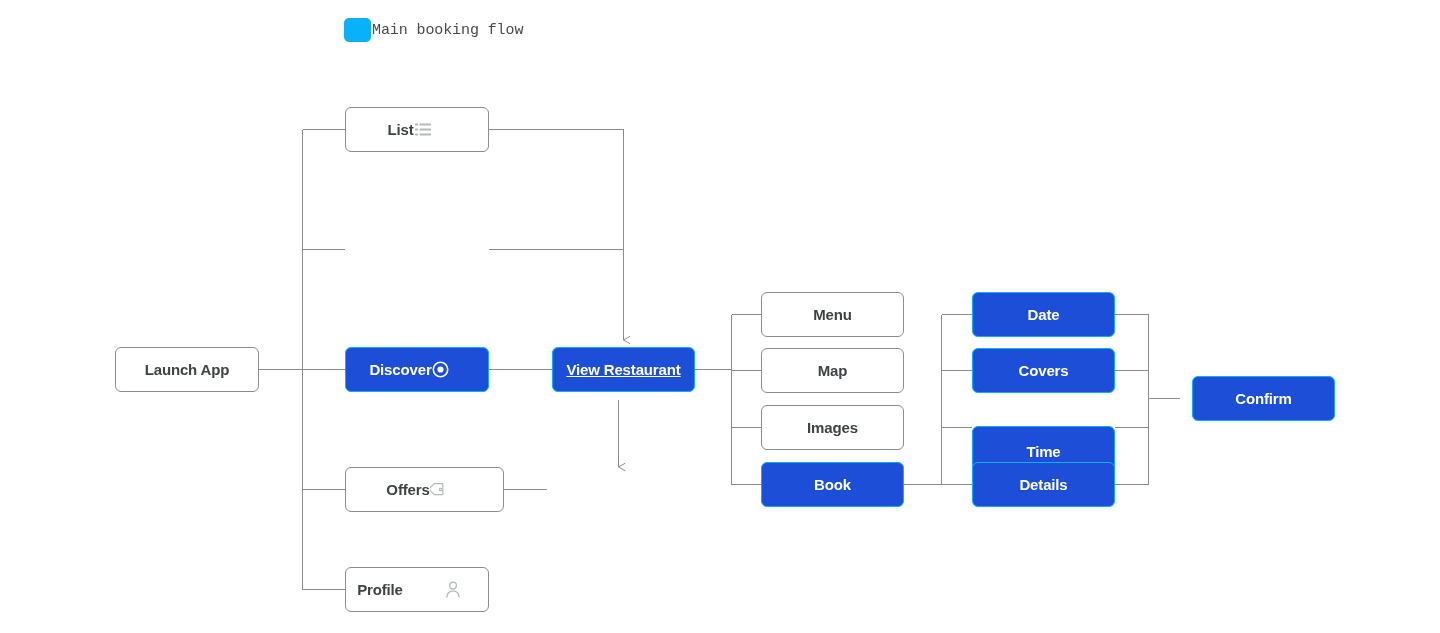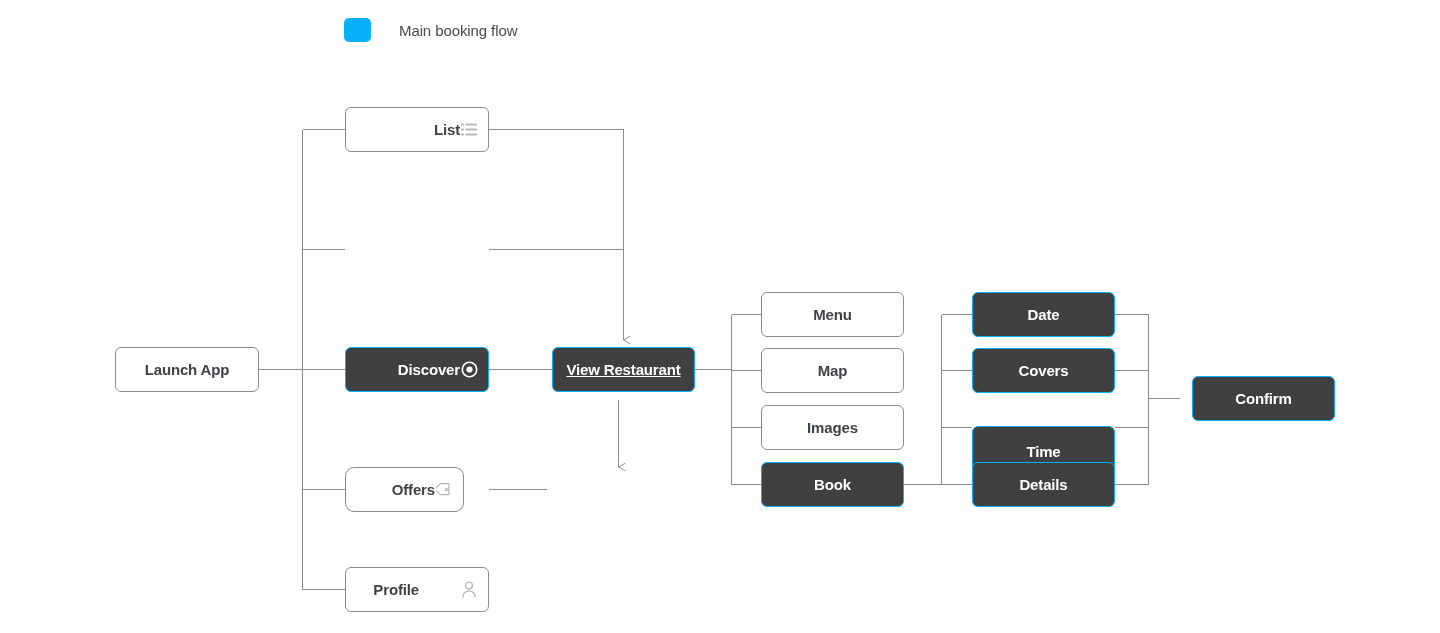--- a/index.html
+++ b/index.html
@@ -27,21 +27,22 @@
     pointer-events: none;
   }
 
   
   .legend {
     position: absolute;
     left: 344px;
     top: 18px;
     display: flex;
     align-items: center;
-    gap: 28px;
+    gap: 1px;
+    font-family: Liberation Mono, monospace;
   }
   .legend-swatch {
     width: 27px;
     height: 24px;
     border-radius: 5px;
   }
   .legend-label {
     font-size: 15px;
     color: #4a4a4a;
     letter-spacing: -0.1px;
@@ -59,32 +60,32 @@
     font-weight: bold;
     letter-spacing: -0.15px;
     white-space: nowrap;
   }
   .node.outlined {
     background: #ffffff;
     border: 1px solid #8c8c8c;
     color: #3f4346;
   }
   .node.filled {
-    background: #404040;
+    background: #1d4ed8;
     border: 1px solid #09b1fb;
     color: #ffffff;
   }
   
   .node.center {
     justify-content: center;
   }
   
   .node.split {
-    justify-content: flex-end;
-    padding: 0 10px 0 24px;
+    justify-content: center;
+    padding: 0 39px 0 24px;
   }
   .node-label {
     line-height: 1;
   }
   .node-icon {
     display: flex;
     align-items: center;
     justify-content: center;
     width: 18px;
     height: 18px;
@@ -178,21 +179,21 @@
   <div class="node filled split" style="left:345px; top:347px; width:144px; height:45px;">
     <span class="node-label">Discover</span>
     <span class="node-icon">
       <svg width="17" height="17" viewBox="0 0 17 17">
         <circle cx="8.5" cy="8.5" r="7.2" fill="none" stroke="#ffffff" stroke-width="1.6"></circle>
         <circle cx="8.5" cy="8.5" r="3.1" fill="#ffffff"></circle>
       </svg>
     </span>
   </div>
 
-  <div class="node outlined split" style="left:345px; top:467px; width:119px; height:45px;border-radius:9px;">
+  <div class="node outlined split" style="left:345px; top:467px; width:159px; height:45px;">
     <span class="node-label">Offers</span>
     <span class="node-icon">
       <svg width="17" height="17" viewBox="0 0 17 17">
         <path d="M9.6,1.3 L15.7,7.4 L7.9,15.2 L1.8,9.1 L1.8,2.6 C1.8,1.9 2.3,1.3 3.0,1.3 Z" fill="none" stroke="#b5b9bb" stroke-width="1.2" stroke-linejoin="round" transform="rotate(-45 8.5 8.5)"></path>
         <circle cx="10.6" cy="8.5" r="1.25" fill="none" stroke="#b5b9bb" stroke-width="1.2"></circle>
       </svg>
     </span>
   </div>
 
   <div class="node outlined split" style="left:345px; top:567px; width:144px; height:45px;gap:41px;">

